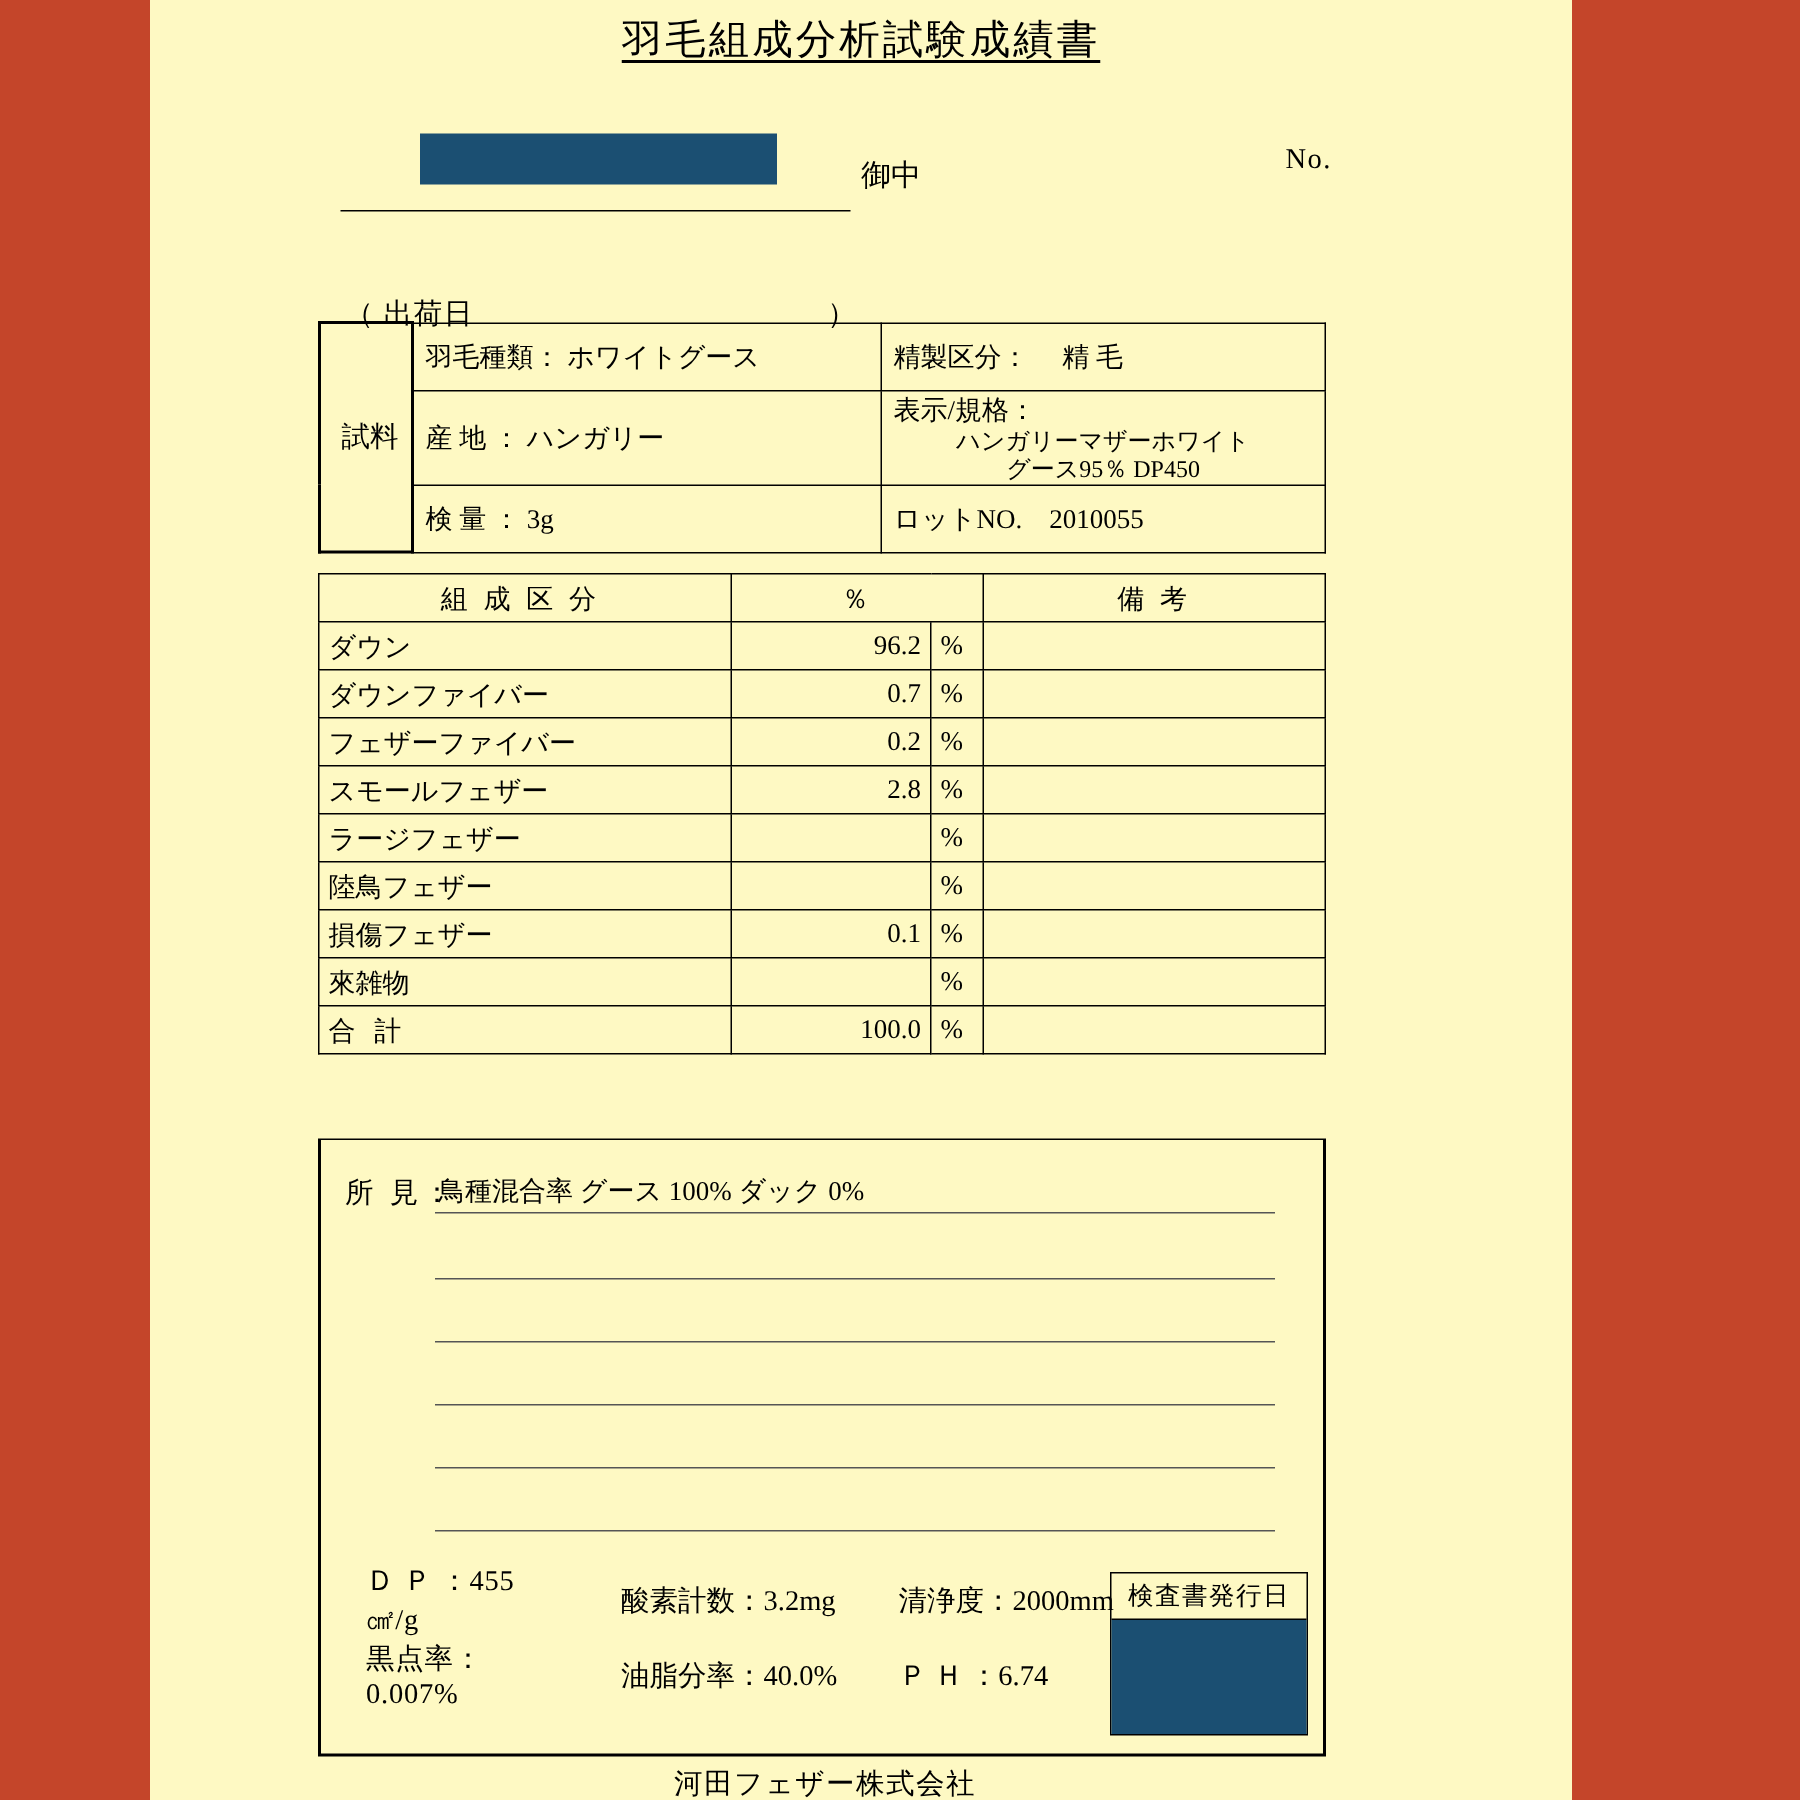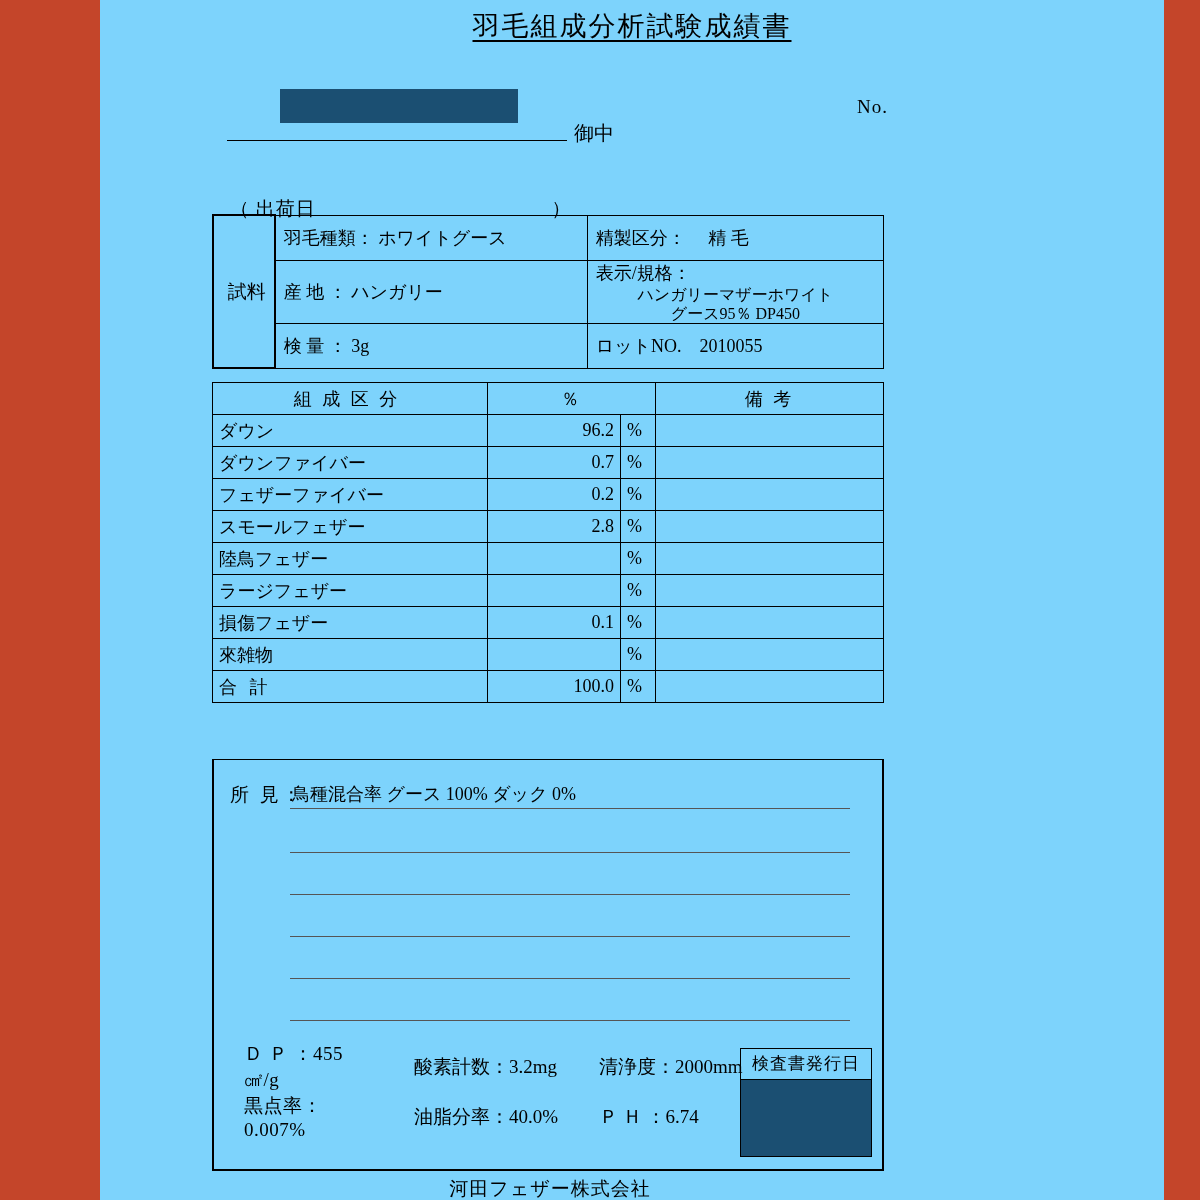--- a/index.html
+++ b/index.html
@@ -10,23 +10,23 @@
     width: 1200px;
     height: 1200px;
     background: #c4452a;
     font-family: "Liberation Serif", "DejaVu Serif", serif;
     overflow: hidden;
   }
   .page {
     position: absolute;
     left: 100px;
     top: 0;
-    width: 1064px;
+    width: 948px;
     height: 1200px;
-    background: #7dd3fc;
+    background: #fef9c3;
     box-sizing: border-box;
   }
   
   .title {
     text-align: center;
     font-size: 27px;
     letter-spacing: 2px;
     padding-top: 8px;
     text-decoration: underline;
     text-underline-offset: 5px;
@@ -48,21 +48,21 @@
   .name-rule {
     position: absolute;
     left: 115px;
     top: 96px;
     width: 340px;
     border-bottom: 1.5px solid #000;
   }
   .onchu {
     position: absolute;
     left: 462px;
-    top: 76px;
+    top: 59px;
     font-size: 20px;
   }
   .no-label {
     position: absolute;
     left: 745px;
     top: 52px;
     font-size: 19px;
     letter-spacing: 1px;
   }
   .test-date {
@@ -304,27 +304,27 @@
       <td class="c-pct">%</td>
       <td class="c-note"></td>
     </tr>
     <tr>
       <td class="c-name">スモールフェザー</td>
       <td class="c-val">2.8</td>
       <td class="c-pct">%</td>
       <td class="c-note"></td>
     </tr>
     <tr>
+      <td class="c-name">ラージフェザー</td>
+      <td class="c-val"></td>
+      <td class="c-pct">%</td>
+      <td class="c-note"></td>
+    </tr>
+    <tr>
       <td class="c-name">陸鳥フェザー</td>
-      <td class="c-val"></td>
-      <td class="c-pct">%</td>
-      <td class="c-note"></td>
-    </tr>
-    <tr>
-      <td class="c-name">ラージフェザー</td>
       <td class="c-val"></td>
       <td class="c-pct">%</td>
       <td class="c-note"></td>
     </tr>
     <tr>
       <td class="c-name">損傷フェザー</td>
       <td class="c-val">0.1</td>
       <td class="c-pct">%</td>
       <td class="c-note"></td>
     </tr>

